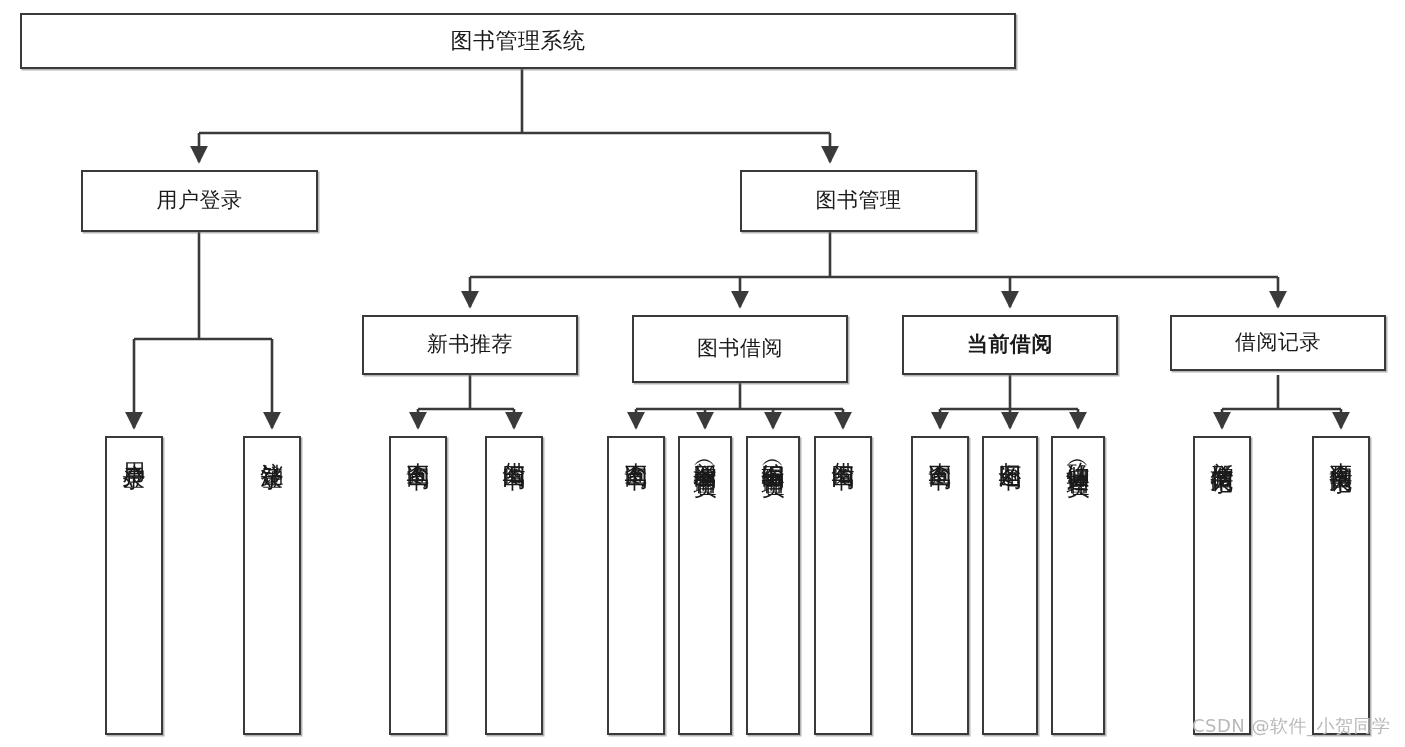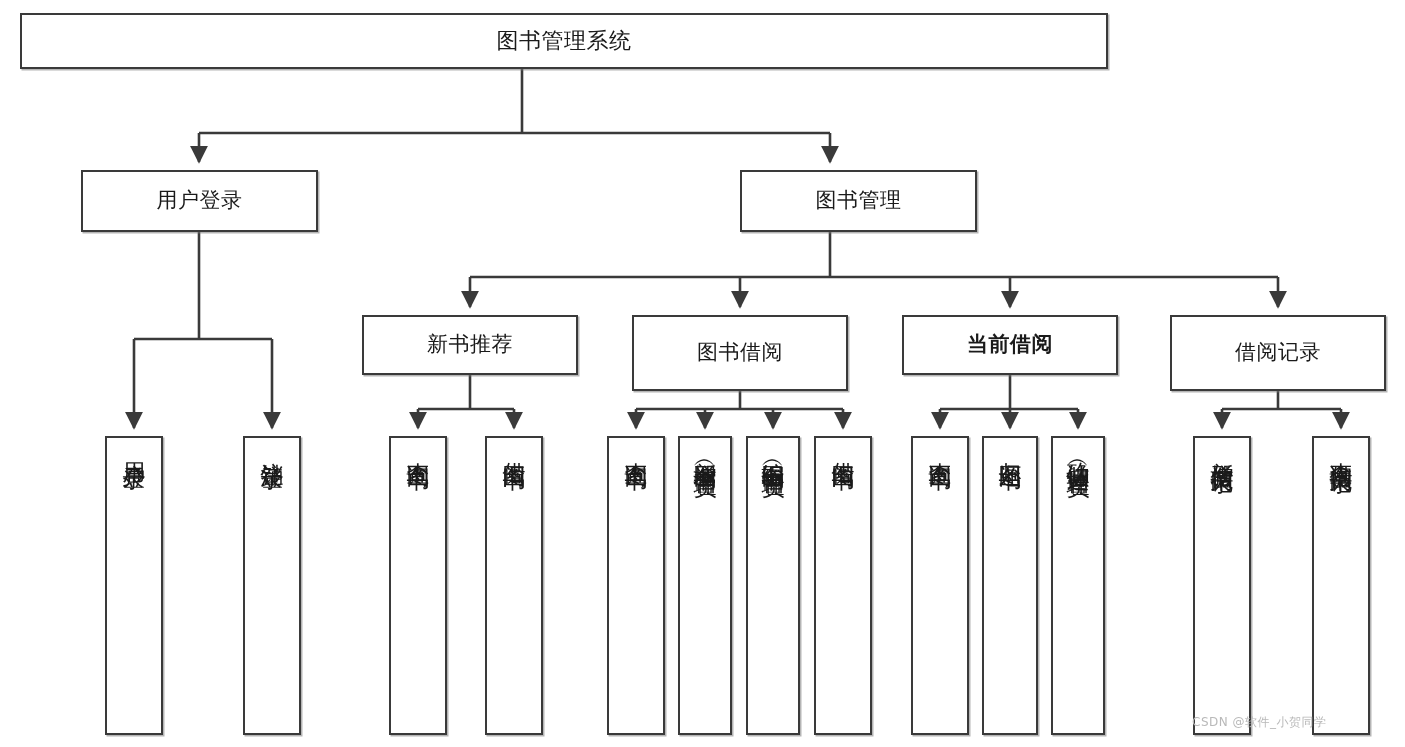--- a/index.html
+++ b/index.html
@@ -52,21 +52,21 @@
     text-orientation:upright;
     font-size:23px;
     letter-spacing:2px;
     line-height:1;
     max-height:284px;
   }
   .v-node.tall .lbl{max-height:292px;}
   #watermark{
     position:absolute;
     left:1192px;top:714px;
-    font-size:12px;
+    font-size:18px;
     color:#b9b9b9;
     letter-spacing:.5px;
     z-index:3;
     white-space:nowrap;
   }
 </style>
 </head>
 <body>
 
 <div id="diagram">
@@ -117,45 +117,45 @@
       <path d="M 1010 409 L 1010 428" marker-end="url(#arrow)"></path>
       <path d="M 1078 409 L 1078 428" marker-end="url(#arrow)"></path>
 
       <path d="M 1278 375 L 1278 409"></path>
       <path d="M 1222 409 L 1341 409"></path>
       <path d="M 1222 409 L 1222 428" marker-end="url(#arrow)"></path>
       <path d="M 1341 409 L 1341 428" marker-end="url(#arrow)"></path>
     </g>
   </svg>
 
-  <div class="node h-node root" style="left:20px;top:13px;width:1088px;height:56px;">
+  <div class="node h-node root" style="left:20px;top:13px;width:996px;height:56px;">
     <span class="lbl">图书管理系统</span>
   </div>
 
   <div class="node h-node" style="left:81px;top:170px;width:237px;height:62px;">
     <span class="lbl">用户登录</span>
   </div>
 
   <div class="node h-node" style="left:711px;top:170px;width:237px;height:62px;margin-left:29px;">
     <span class="lbl">图书管理</span>
   </div>
 
   <div class="node h-node" style="left:362px;top:315px;width:216px;height:60px;">
     <span class="lbl">新书推荐</span>
   </div>
 
-  <div class="node h-node" style="left:632px;top:315px;width:216px;height:76px;">
+  <div class="node h-node" style="left:632px;top:315px;width:216px;height:68px;">
     <span class="lbl">图书借阅</span>
   </div>
 
   <div class="node h-node" style="left:902px;top:315px;width:216px;height:60px;font-weight:bold;">
     <span class="lbl">当前借阅</span>
   </div>
 
-  <div class="node h-node" style="left:1170px;top:315px;width:216px;height:76px;">
+  <div class="node h-node" style="left:1170px;top:315px;width:216px;height:56px;">
     <span class="lbl">借阅记录</span>
   </div>
 
   <div class="node v-node" style="left:105px;top:436px;width:58px;height:299px;">
     <span class="lbl">用户登录</span>
   </div>
 
   <div class="node v-node" style="left:243px;top:436px;width:58px;height:299px;">
     <span class="lbl">注销登录</span>
   </div>

